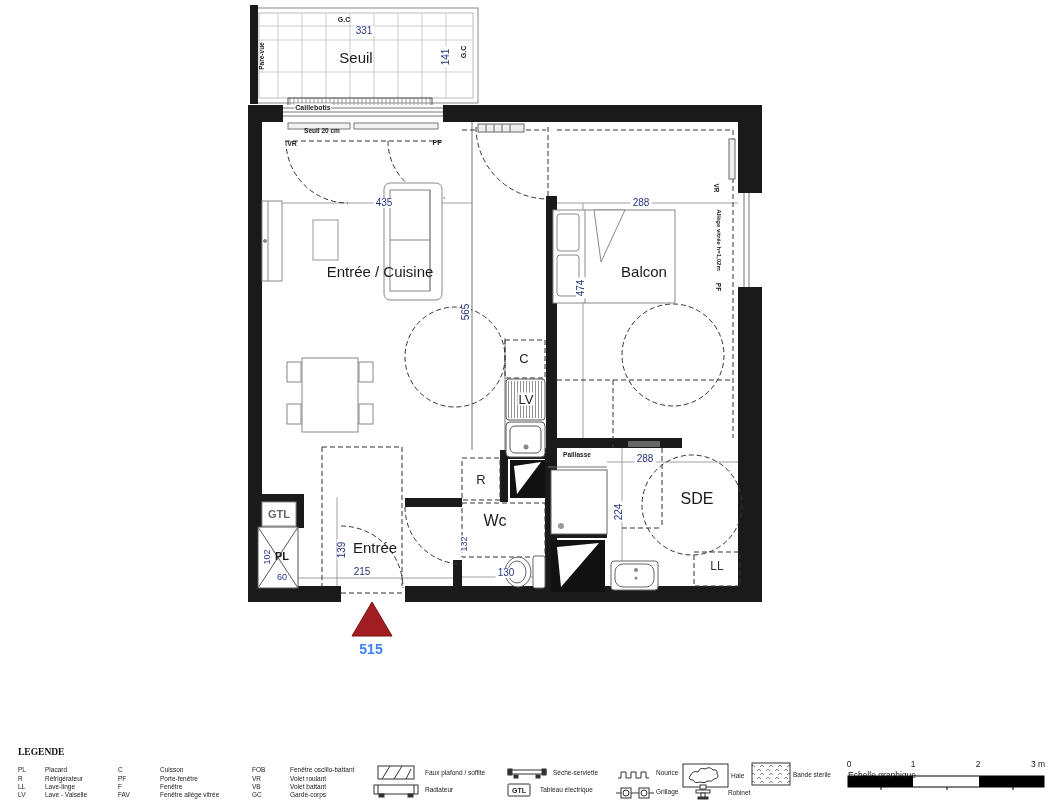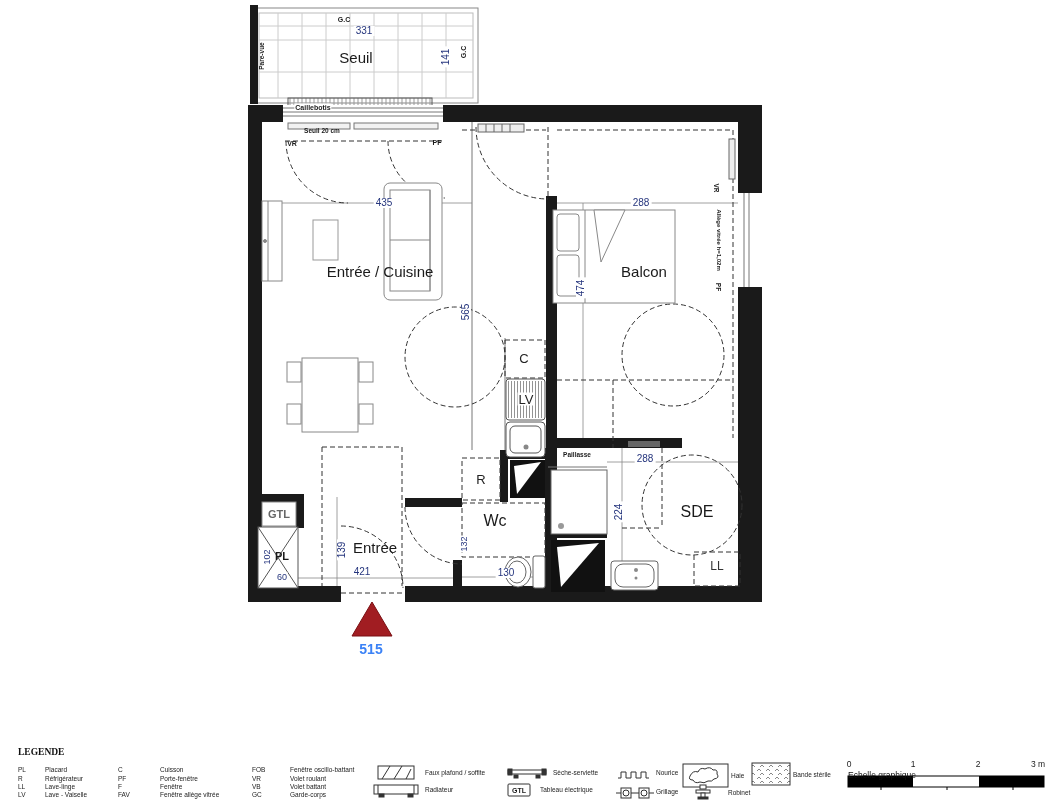--- a/index.html
+++ b/index.html
@@ -312,27 +312,27 @@
 <div class="lbl fix" style="left:524px;top:358px">C</div>
 <div class="lbl fix fixbg" style="left:526px;top:399px">LV</div>
 <div class="lbl fix" style="left:481px;top:479px">R</div>
 <div class="lbl sb65" style="left:577px;top:455px">Paillasse</div>
 <div class="lbl gtl" style="left:279px;top:514px">GTL</div>
 <div class="lbl pl" style="left:282px;top:556px">PL</div>
 <div class="lbl dim9 v" style="left:267px;top:557px">102</div>
 <div class="lbl dim9" style="left:282px;top:577px">60</div>
 <div class="lbl dim v" style="left:342px;top:550px">139</div>
 <div class="lbl room" style="left:375px;top:547px">Entrée</div>
-<div class="lbl dim" style="left:362px;top:572px">421</div>
+<div class="lbl dim" style="left:362px;top:572px">215</div>
 <div class="lbl dim9 v" style="left:464px;top:544px">132</div>
 <div class="lbl big" style="left:495px;top:521px">Wc</div>
 <div class="lbl dim" style="left:506px;top:573px">130</div>
 <div class="lbl dim" style="left:645px;top:459px">288</div>
 <div class="lbl dim v" style="left:619px;top:512px">224</div>
-<div class="lbl big" style="left:697px;top:512px">SDE</div>
+<div class="lbl big" style="left:697px;top:499px">SDE</div>
 <div class="lbl ll" style="left:717px;top:566px">LL</div>
 <div class="lbl lot" style="left:371px;top:649px">515</div>
 
 <div class="leg-title" style="left:18px;top:747px">LEGENDE</div>
 
 <div class="leg" style="left:18px;top:767px">PL</div>
 <div class="leg" style="left:45px;top:767px">Placard</div>
 <div class="leg" style="left:18px;top:776px">R</div>
 <div class="leg" style="left:45px;top:776px">Réfrigérateur</div>
 <div class="leg" style="left:18px;top:784px">LL</div>

